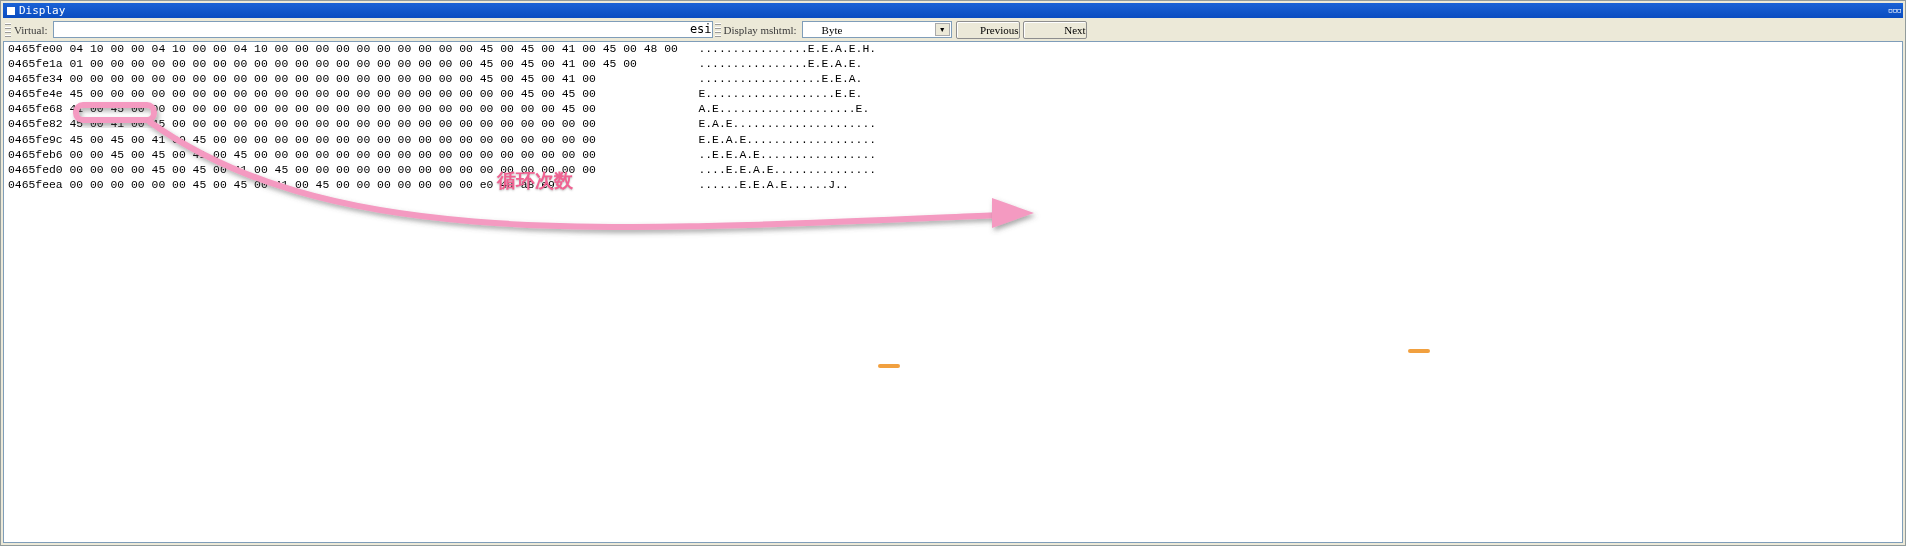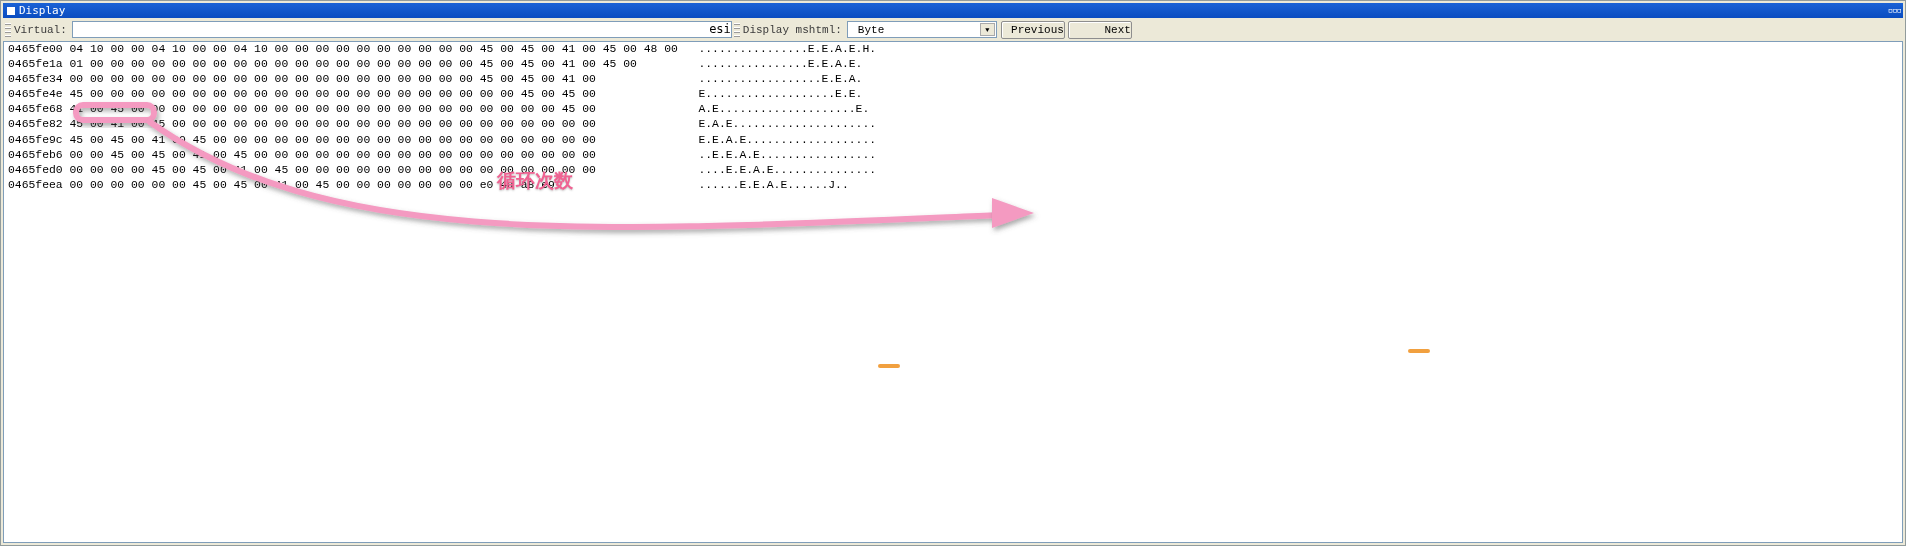--- a/index.html
+++ b/index.html
@@ -2,21 +2,21 @@
 <html><head>
 <meta charset="utf-8">
 <style>
   html,body{margin:0;padding:0;background:#ffffff;}
   body{
     width:1906px;height:546px;overflow:hidden;position:relative;
     font-family:"DejaVu Sans Mono","Liberation Mono",monospace;
     font-size:11px;
   }
   .mono{font-family:"DejaVu Sans Mono","Liberation Mono",monospace;}
-  .ui{font-family:Liberation Mono, monospace;}
+  .ui{font-family:Liberation Serif, serif;}
 
   
   .pane{position:absolute;background:#ffffff;border:1px solid #848484;box-sizing:border-box;}
 
   
   #cmd-pane{left:10px;top:2px;width:789px;height:540px;border:1px solid #9a9a9a;background:#fff;}
   #cmd-scroll{position:absolute;left:0;top:0;width:8px;height:100%;background:#ffffff;border-right:1px solid #c8c8c8;}
   #cmd-scroll .thumb{position:absolute;left:1px;top:0;width:6px;height:330px;background:#d4d0c8;border:1px solid #a8a49c;}
   #cmd-text{position:absolute;left:10px;top:1px;right:2px;bottom:2px;white-space:pre;
     font-size:11.4px;line-height:12.85px;color:#000;letter-spacing:0px;}
@@ -49,21 +49,21 @@
              background:linear-gradient(to bottom,#1a62d6,#0a4cc0);color:#fff;font-size:11px;line-height:15px;
              padding-left:4px;display:flex;align-items:center;}
   #mem-title .sq{width:8px;height:8px;background:#fff;margin-right:4px;display:inline-block;}
   #mem-title .tr{margin-left:auto;margin-right:2px;font-size:9px;color:#fff;letter-spacing:-1px;}
   #mem-ctrlbar{position:absolute;left:2px;top:19px;right:2px;height:19px;display:flex;align-items:center;}
   #mem-body{position:absolute;left:2px;top:40px;right:2px;bottom:2px;background:#fff;border:1px solid #7f9db9;
             box-sizing:border-box;overflow:hidden;}
   #mem-lines{position:absolute;left:4px;top:0px;white-space:pre;font-size:11.4px;line-height:15.1px;color:#000;}
   #mem-lines .l{height:15.1px;font-family:Liberation Mono, monospace;}
   .combo{width:150px;height:17px;background:#fff;border:1px solid #7f9db9;box-sizing:border-box;display:flex;
-         align-items:center;font-size:11px;padding-left:10px;position:relative;}
+         align-items:center;font-size:11px;padding-left:19px;position:relative;}
   .combo .arrow{position:absolute;right:1px;top:1px;width:15px;height:13px;background:#ece9d8;border:1px solid #aaa;
         box-sizing:border-box;display:flex;align-items:center;justify-content:center;font-size:7px;color:#000;}
 
   
   #annot{position:absolute;left:0;top:0;width:1906px;height:546px;pointer-events:none;}
   #annot-label{position:absolute;left:497px;top:168px;color:#f06292;font-size:19px;font-weight:bold;
                font-family:"DejaVu Sans","Liberation Sans",sans-serif;white-space:nowrap;
                text-shadow:0 1px 2px rgba(0,0,0,.25);}
 </style>
 </head>

